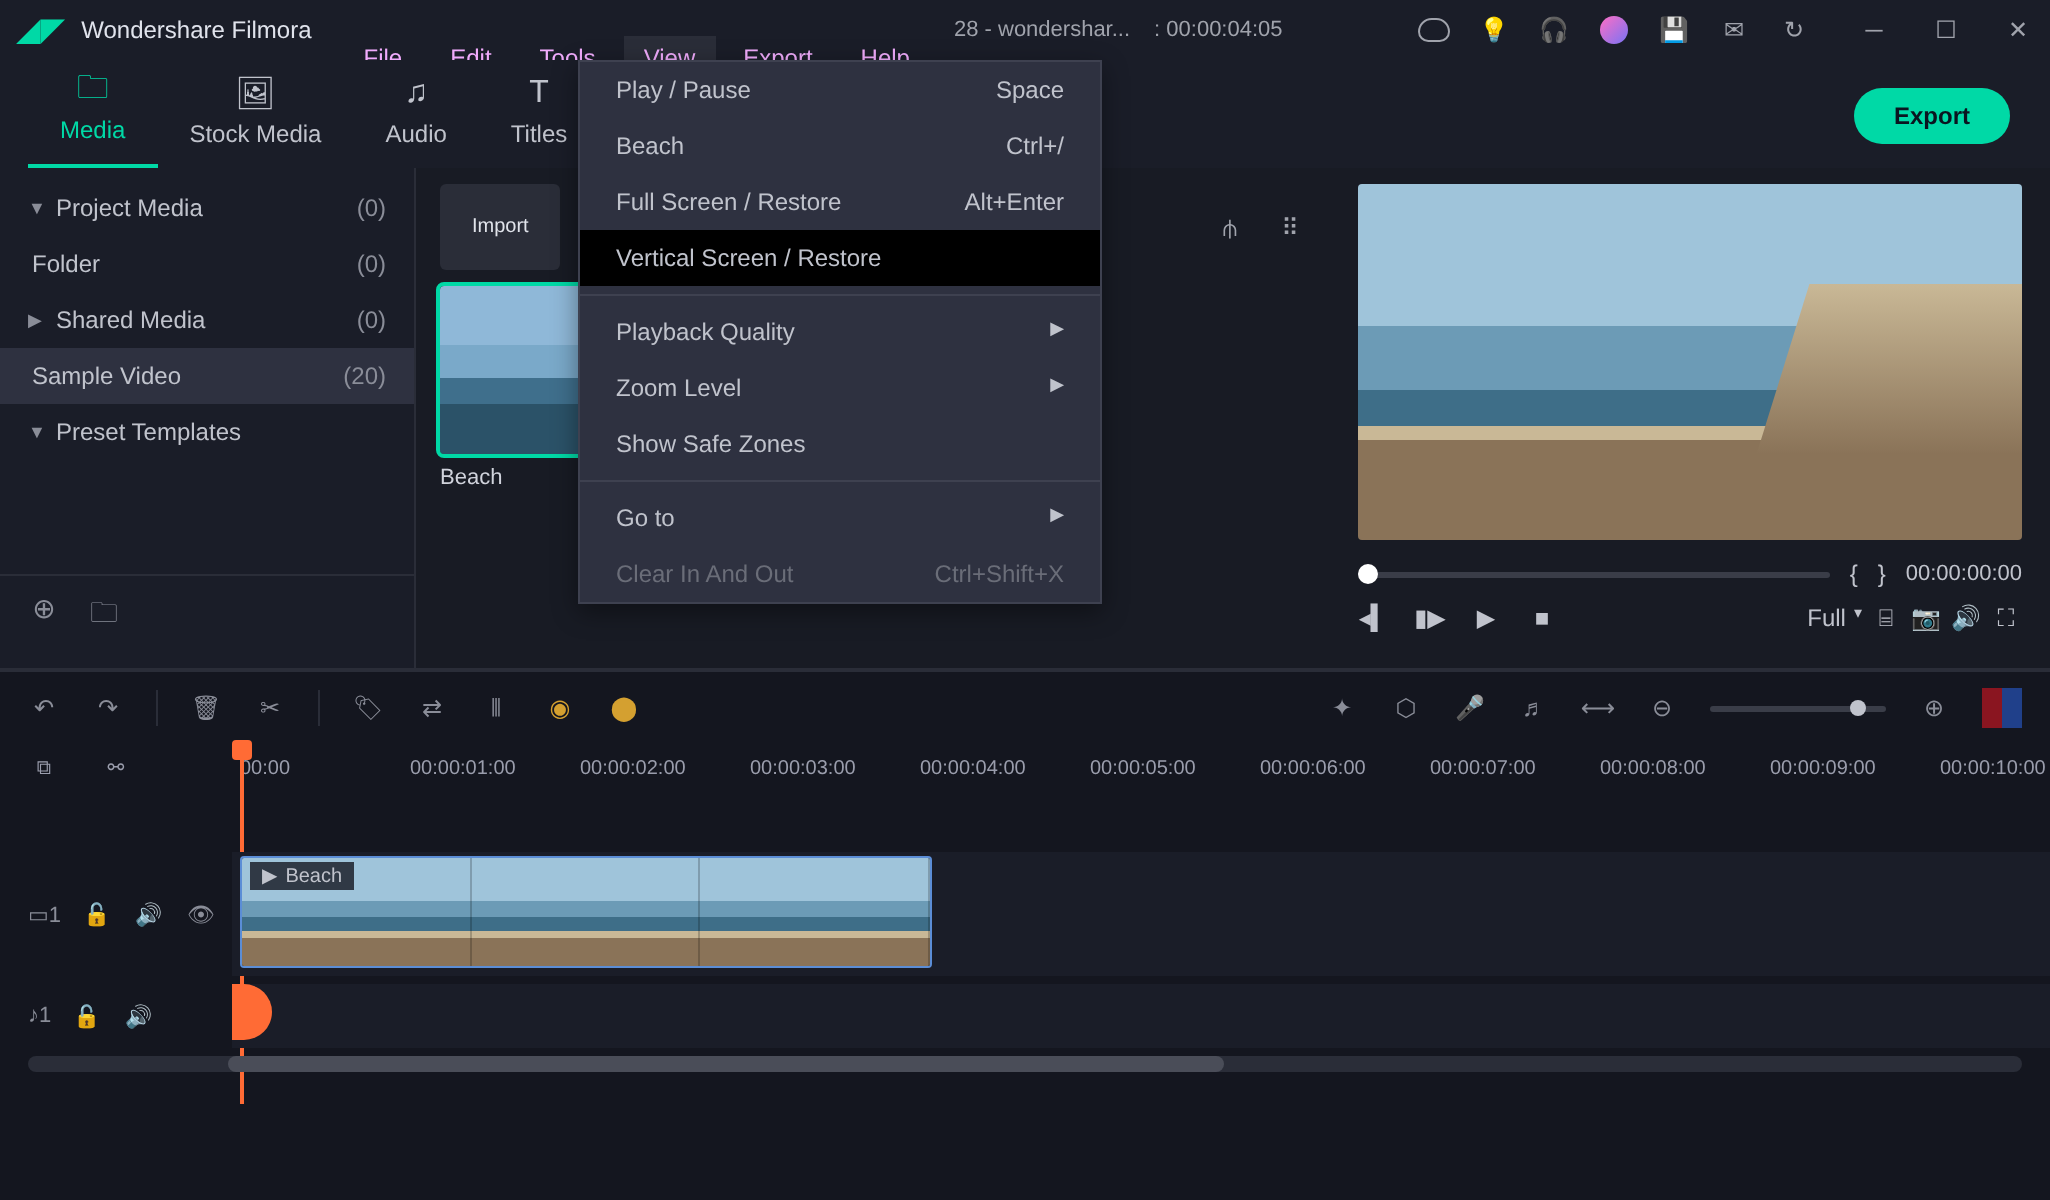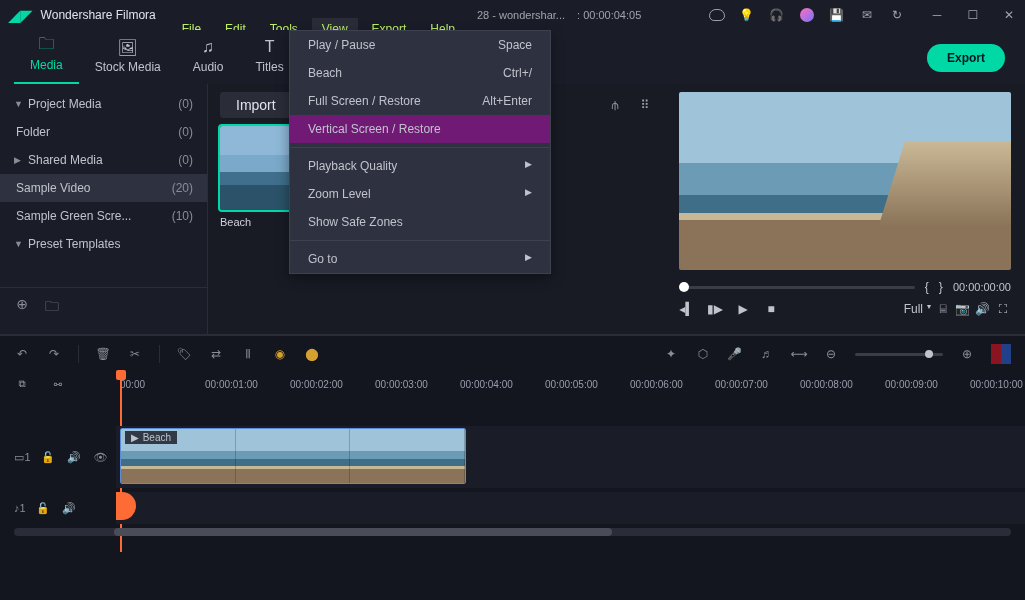--- a/index.html
+++ b/index.html
@@ -1,20 +1,20 @@
 <!DOCTYPE html>
 <html><head>
 <meta charset="utf-8">
 <style>
 * { margin: 0; padding: 0; box-sizing: border-box; font-family: -apple-system, "Segoe UI", Arial, sans-serif; }
 body { background: #1a1d28; color: #c0c3cc; font-size: 12px; overflow: hidden; width: 1025px; height: 600px; }
 .titlebar { height: 30px; background: #1a1d28; display: flex; align-items: center; padding: 0 8px; gap: 4px; }
 .logo { color: #00d9a6; font-size: 16px; margin-right: 4px; }
 .app-title { font-weight: 500; color: #e0e3ec; margin-right: 12px; }
-.menu-item { padding: 4px 10px; color: #bef264; cursor: pointer; margin-top: 28px; }
+.menu-item { padding: 4px 10px; color: #f0abfc; cursor: pointer; margin-top: 28px; }
 .menu-item.active { background: #2a2d38; }
 .proj-info { margin-left: 8px; color: #a0a3ac; font-size: 11px; }
 .titlebar-right { margin-left: auto; display: flex; gap: 14px; align-items: center; }
 .titlebar-icon { width: 16px; height: 16px; display: flex; align-items: center; justify-content: center; color: #a0a3ac; cursor: pointer; }
 .cloud-ico { width:16px; height:12px; border:1.5px solid #a0a3ac; border-radius:8px 8px 6px 6px; }
 .bulb { color: #ffc107; }
 .headset { color: #00d9a6; }
 .circle-pink { width:14px; height:14px; border-radius:50%; background: linear-gradient(135deg,#ff6ec4,#7873f5); }
 .window-controls { display: flex; gap: 20px; margin-left: 10px; }
 
@@ -29,34 +29,34 @@
 .sb-item { display: flex; align-items: center; padding: 7px 14px; cursor: pointer; font-size: 12px; }
 .sb-item .arrow { width: 14px; font-size: 9px; color: #8a8d98; }
 .sb-item .label { flex: 1; color: #c0c3cc; }
 .sb-item .count { color: #8a8d98; }
 .sb-item.indent { padding-left: 16px; }
 .sb-item.selected { background: #2e3140; }
 .sb-footer { margin-top:auto; display:flex; gap:14px; padding:8px 14px; border-top:1px solid #2a2d38; color:#8a8d98; font-size:14px;}
 
 .media-pane { flex: 1; background: #181b24; padding: 8px 12px; position: relative; }
 .media-header { display: flex; align-items: center; gap: 10px; margin-bottom: 8px; }
-.import-btn { background: #2a2d38; color: #e0e3ea; padding: 5px 16px; border-radius: 3px; cursor: pointer; font-size: 14px; }
+.import-btn { background: #2a2d38; color: #e0e3ea; padding: 16px 16px; border-radius: 3px; cursor: pointer; font-size: 10px; }
 .media-header-right { margin-left: auto; display: flex; gap: 14px; color: #a0a3ac; }
 .thumbs { display: flex; gap: 14px; flex-wrap: wrap; }
 .thumb { width: 150px; }
 .thumb-img { width: 150px; height: 84px; border-radius: 2px; position: relative; }
 .thumb-img.sel { outline: 2px solid #00d9a6; }
 .sea { background: linear-gradient(#8fb8d8 0 35%, #7aa9c9 35% 55%, #3f6f8c 55% 70%, #2b5268 70%); }
 .room { background: linear-gradient(#1a0f08 0 20%, #3d2410 20% 80%, #0a0604 80%); position:relative; }
 .room::after{content:"";position:absolute;left:42%;top:30%;width:14px;height:40px;background:#e0a040;border-radius:3px;}
 .thumb-label { margin-top: 6px; font-size: 11px; color: #d0d3dc; }
 
 .view-dropdown { position: absolute; left: 289px; top: 30px; width: 262px; background: #2e3140; border: 1px solid #3e4150; z-index: 100; box-shadow: 0 4px 12px rgba(0,0,0,0.4); }
 .dd-item { display: flex; padding: 7px 18px; cursor: pointer; font-size: 12px; color: #c0c3cc; gap: 28px; }
-.dd-item.highlight { background: #701a75; }
+.dd-item.highlight { background: #000000; }
 .dd-item.disabled { color: #6a6d78; }
 .dd-item .shortcut { margin-left: auto; }
 .dd-item .sub-arrow { margin-left: auto; font-size: 9px; }
 .dd-sep { height: 1px; background: #3e4150; margin: 4px 0; }
 
 .preview-pane { width: 360px; background: #181b24; padding: 8px 14px; display: flex; flex-direction: column; }
 .preview-img { width: 100%; height: 178px; background: linear-gradient(#9fc4da 0 40%, #6c9bb6 40% 58%, #3e6e88 58% 68%, #c9b896 68% 72%, #8a7358 72%); border-radius: 2px; position: relative; }
 .preview-img::after { content:""; position:absolute; right:0; top:28%; width:40%; height:48%; background: linear-gradient(#c9b896, #8a7358); clip-path: polygon(20% 0, 100% 0, 100% 100%, 0 100%); }
 .pv-timeline { display: flex; align-items: center; gap: 10px; margin-top: 10px; }
 .pv-track { flex: 1; height: 3px; background: #3a3d48; border-radius: 2px; position: relative; }
@@ -152,20 +152,24 @@
       <span class="sub-arrow">▶</span>
     </div>
   <div class="dd-item">
       <span>Show Safe Zones</span>
     </div>
   <div class="dd-sep"></div>
   <div class="dd-item">
       <span>Go to</span>
       <span class="sub-arrow">▶</span>
     </div>
+  <div class="dd-item disabled">
+      <span>Clear In And Out</span>
+      <span class="shortcut">Ctrl+Shift+X</span>
+    </div>
 </div>
 
 <div class="toolbar">
   <div class="tool-tab active">
       <span class="ico">🗀</span>
       <span>Media</span>
     </div>
   <div class="tool-tab">
       <span class="ico">🖼</span>
       <span>Stock Media</span>
@@ -194,24 +198,20 @@
         <span class="count">(0)</span>
       </div>
     <div class="sb-item">
         <span class="arrow">▶</span>
         <span class="label">Shared Media</span>
         <span class="count">(0)</span>
       </div>
     <div class="sb-item indent selected">
         <span class="label">Sample Video</span>
         <span class="count">(20)</span>
-      </div>
-    <div class="sb-item indent">
-        <span class="label">Sample Green Scre...</span>
-        <span class="count">(10)</span>
       </div>
     <div class="sb-item">
         <span class="arrow">▼</span>
         <span class="label">Preset Templates</span>
       </div>
     <div class="sb-footer">
       <span class="ico-btn">⊕</span>
       <span class="ico-btn">🗀</span>
     </div>
   </div>

